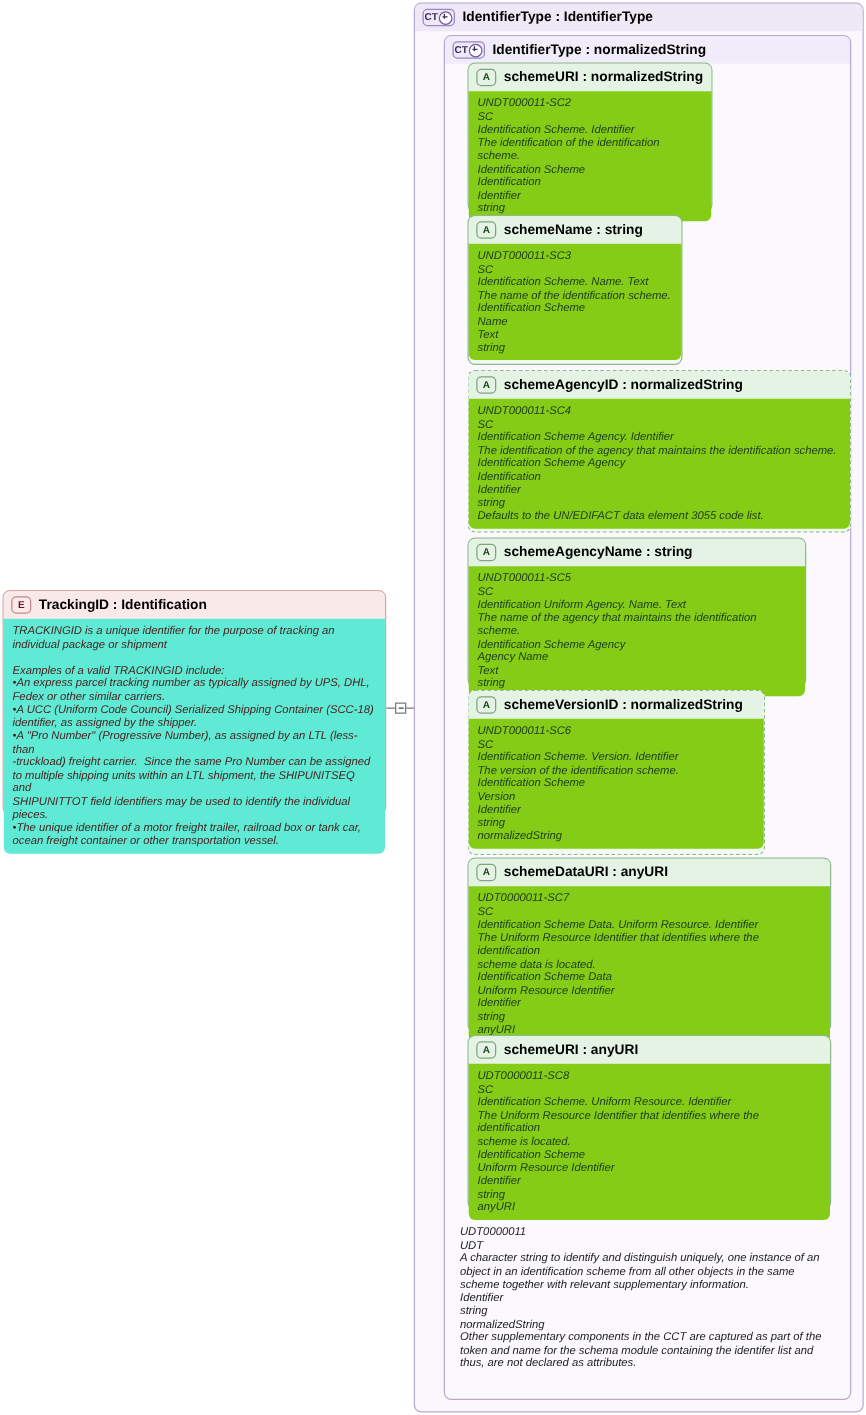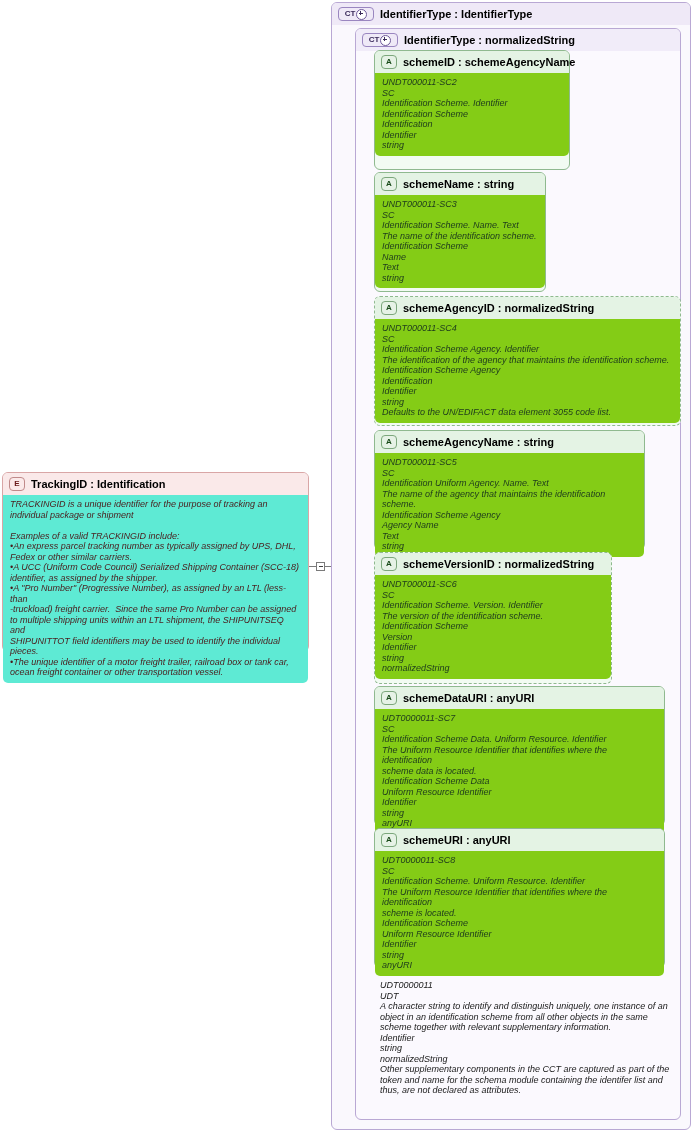--- a/index.html
+++ b/index.html
@@ -60,21 +60,21 @@
     flex: none;
   }
   .badge-a {
     width: 16px; height: 14px;
     border: 1px solid #7ca77c;
     background: #e6f2e6;
     color: #184a18;
     font-style: normal;
   }
   .badge-ct {
-    width: 36px; height: 14px;
+    width: 26px; height: 14px;
     border: 1px solid #9a86c0;
     background: #efe9f7;
     color: #3a2a5a;
     gap: 1px;
   }
   .badge-ct .plus {
     display: inline-block;
     width: 9px; height: 9px;
     border-radius: 50%;
     border: 1px solid #6f5b9a;
@@ -212,26 +212,27 @@
     <div>SHIPUNITTOT field identifiers may be used to identify the individual</div>
     <div>pieces.</div>
     <div>•The unique identifier of a motor freight trailer, railroad box or tank car,</div>
     <div>ocean freight container or other transportation vessel.</div>
   </div>
 </div>
 
 <div class="node attr" style="left:374px; top:50px; width:196px; height:120px;">
   <div class="node-head">
     <span class="badge badge-a">A</span>
-    <span class="node-title">schemeID : schemeAgencyName</span>
+    <span class="node-title">schemeURI : normalizedString</span>
   </div>
   <div class="node-body">
     <div>UNDT000011-SC2</div>
     <div>SC</div>
     <div>Identification Scheme. Identifier</div>
+    <div>The identification of the identification scheme.</div>
     <div>Identification Scheme</div>
     <div>Identification</div>
     <div>Identifier</div>
     <div>string</div>
   </div>
 </div>
 
 <div class="node attr" style="left:374px; top:172px; width:172px; height:120px;">
   <div class="node-head">
     <span class="badge badge-a">A</span>
@@ -333,21 +334,21 @@
     <div>The Uniform Resource Identifier that identifies where the identification</div>
     <div>scheme is located.</div>
     <div>Identification Scheme</div>
     <div>Uniform Resource Identifier</div>
     <div>Identifier</div>
     <div>string</div>
     <div>anyURI</div>
   </div>
 </div>
 
-<div class="docblock" style="left:380px; top:980px; width:300px;">
+<div class="docblock" style="left:368px; top:980px; width:300px;">
   <div>UDT0000011</div>
   <div>UDT</div>
   <div>A character string to identify and distinguish uniquely, one instance of an</div>
   <div>object in an identification scheme from all other objects in the same</div>
   <div>scheme together with relevant supplementary information.</div>
   <div>Identifier</div>
   <div>string</div>
   <div>normalizedString</div>
   <div>Other supplementary components in the CCT are captured as part of the</div>
   <div>token and name for the schema module containing the identifer list and</div>

